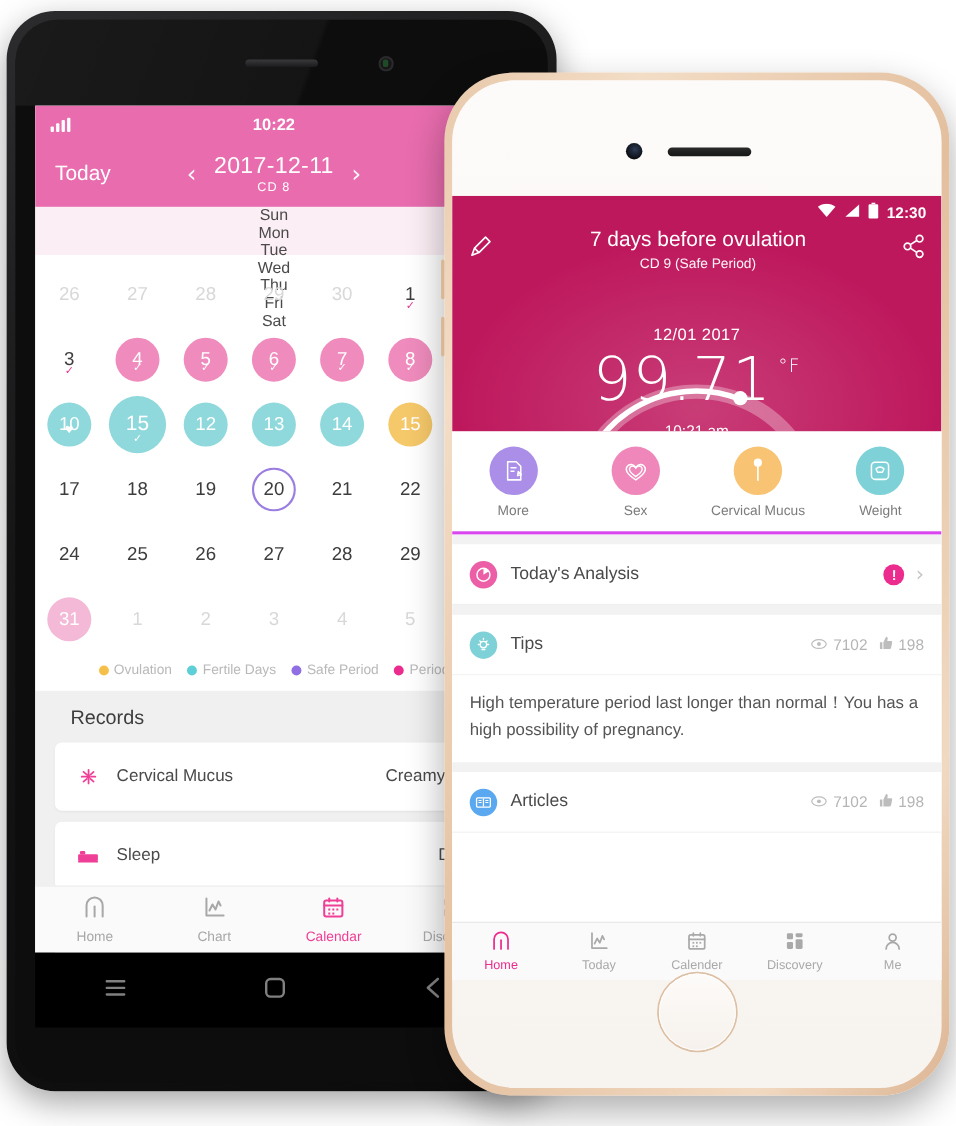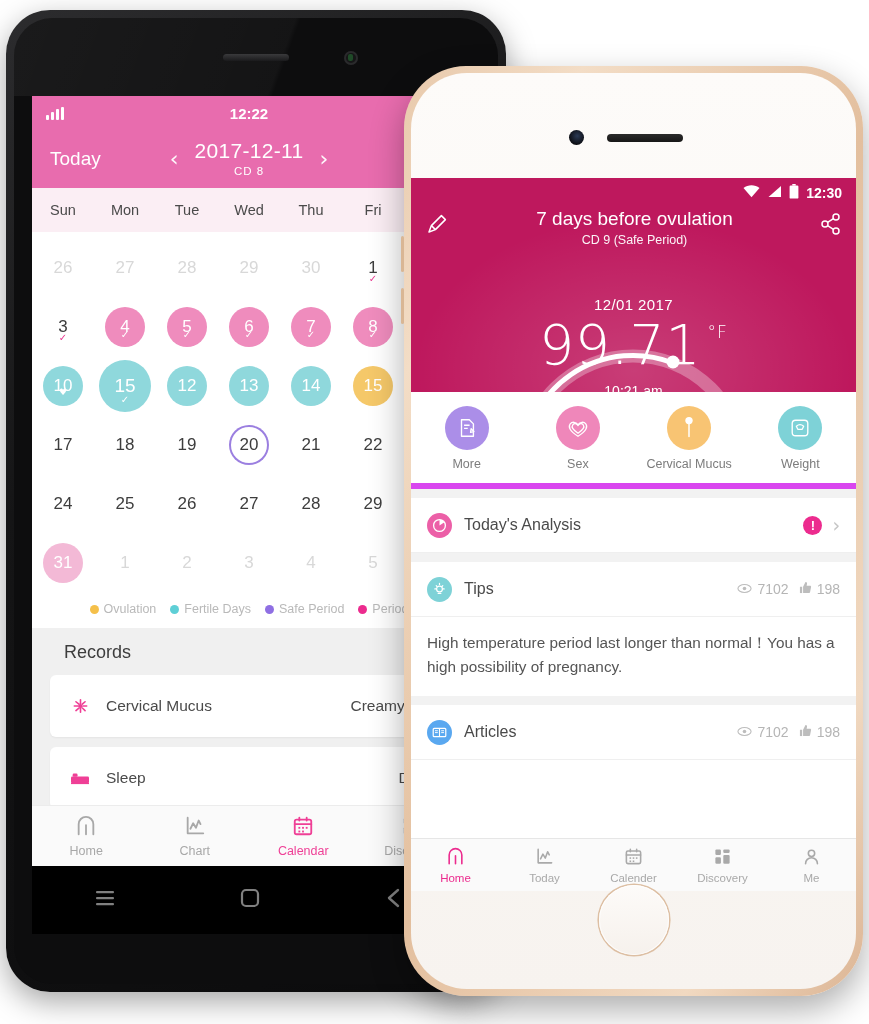--- a/index.html
+++ b/index.html
@@ -55,21 +55,21 @@
 
   .a-header{height:58px;background:#e86cae;color:#fff;display:flex;align-items:center;
     padding:0 18px;position:relative;}
   .a-today{font-size:19px;}
   .a-datewrap{position:absolute;left:0;right:0;display:flex;align-items:center;justify-content:center;gap:16px;}
   .a-date{text-align:center;line-height:1.05;}
   .a-date .d1{font-size:21px;letter-spacing:.3px;}
   .a-date .d2{font-size:11.5px;letter-spacing:1px;margin-top:3px;}
   .a-arrow{font-size:22px;line-height:1;opacity:.95;font-family:"DejaVu Sans",sans-serif;}
 
-  .a-weekrow{height:44px;background:#fbeef4;display:flex;align-items:center;}
+  .a-weekrow{height:44px;background:#fbeef4;display:flex;align-items:center;flex-direction:column;}
   .a-weekrow div{flex:1;text-align:center;font-size:14.5px;color:#4a4a4a;}
 
   .a-grid{padding:6px 0 4px;background:#fff;}
   .a-wk{display:flex;height:59px;align-items:center;}
   .a-cell{flex:1;display:flex;flex-direction:column;align-items:center;justify-content:center;position:relative;}
   .a-num{font-size:17px;color:#3d3d3d;width:40px;height:40px;border-radius:50%;
     display:flex;align-items:center;justify-content:center;}
   .a-num.muted{color:#d8d8d8;}
   .a-num.pink{background:#ef8cbd;color:#fff;}
   .a-num.pinklite{background:#f3b9d6;color:#fff;}
@@ -132,21 +132,21 @@
   .ip-hero-center .t1{font-size:19px;}
   .ip-hero-center .t2{font-size:12.5px;margin-top:3px;opacity:.95;}
   .ip-gauge{position:absolute;left:0;right:0;top:92px;height:200px;z-index:2;}
   .ip-gauge-txt{position:absolute;left:0;right:0;top:118px;text-align:center;color:#fff;z-index:3;}
   .ip-gdate{font-size:15px;letter-spacing:.4px;}
   .ip-gtemp{font-size:55px;font-weight:300;letter-spacing:1px;line-height:1.05;margin-top:4px;
     font-family:"DejaVu Sans",sans-serif;}
   .ip-gunit{font-size:17px;vertical-align:26px;margin-left:6px;}
   .ip-gtime{font-size:14px;margin-top:8px;}
 
-  .ip-actions{display:flex;background:#fff;padding:14px 0 12px;border-bottom:6px solid #d946ef;}
+  .ip-actions{display:flex;background:#fff;padding:14px 0 12px;border-bottom:3px solid #d946ef;}
   .ip-act{flex:1;display:flex;flex-direction:column;align-items:center;gap:7px;}
   .ip-act .circ{width:44px;height:44px;border-radius:50%;display:flex;align-items:center;justify-content:center;}
   .ip-act .lbl{font-size:12.5px;color:#7c7c7c;}
 
   .ip-sep{height:9px;background:#f2f2f2;}
   .ip-row{height:54px;display:flex;align-items:center;padding:0 16px;background:#fff;border-bottom:1px solid #efefef;}
   .ip-row .rc{width:25px;height:25px;border-radius:50%;display:flex;align-items:center;justify-content:center;}
   .ip-row .rt{margin-left:12px;font-size:16px;color:#4a4a4a;}
   .ip-row .right{margin-left:auto;display:flex;align-items:center;gap:10px;color:#b5b5b5;font-size:14px;}
   .ip-badge{width:19px;height:19px;border-radius:50%;background:#ec2b8e;color:#fff;font-size:13px;font-weight:bold;
@@ -174,21 +174,21 @@
 
       <div class="android-screen">
 
         <div class="a-status">
           <span class="sig">
               <i></i>
               <i></i>
               <i></i>
               <i></i>
             </span>
-          <span class="clock">12:22</span>
+          <span class="clock">10:22</span>
           <span class="batt">49%</span>
         </div>
 
         <div class="a-header">
           <span class="a-today">Today</span>
           <div class="a-datewrap">
             <span class="a-arrow">‹</span>
             <div class="a-date">
               <div class="d1">2017-12-11</div>
               <div class="d2">CD 8</div>

